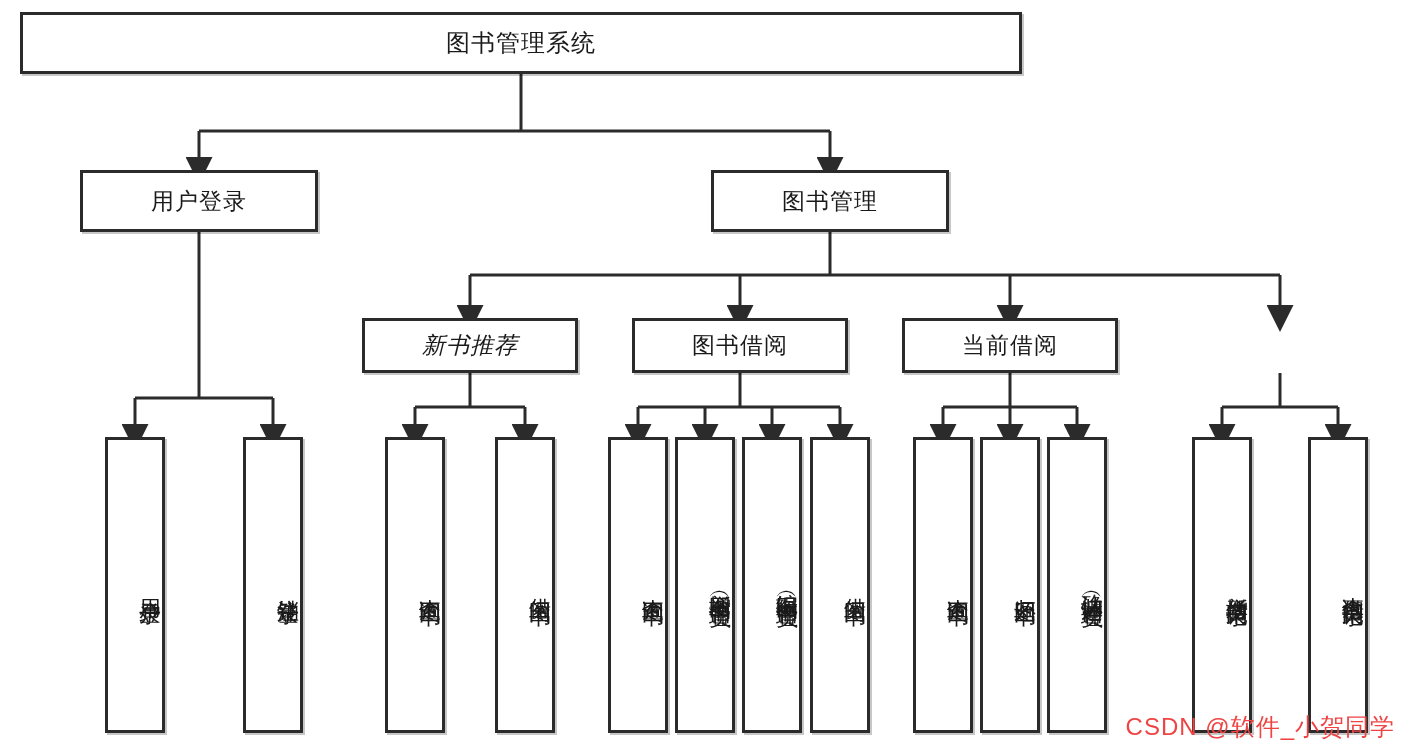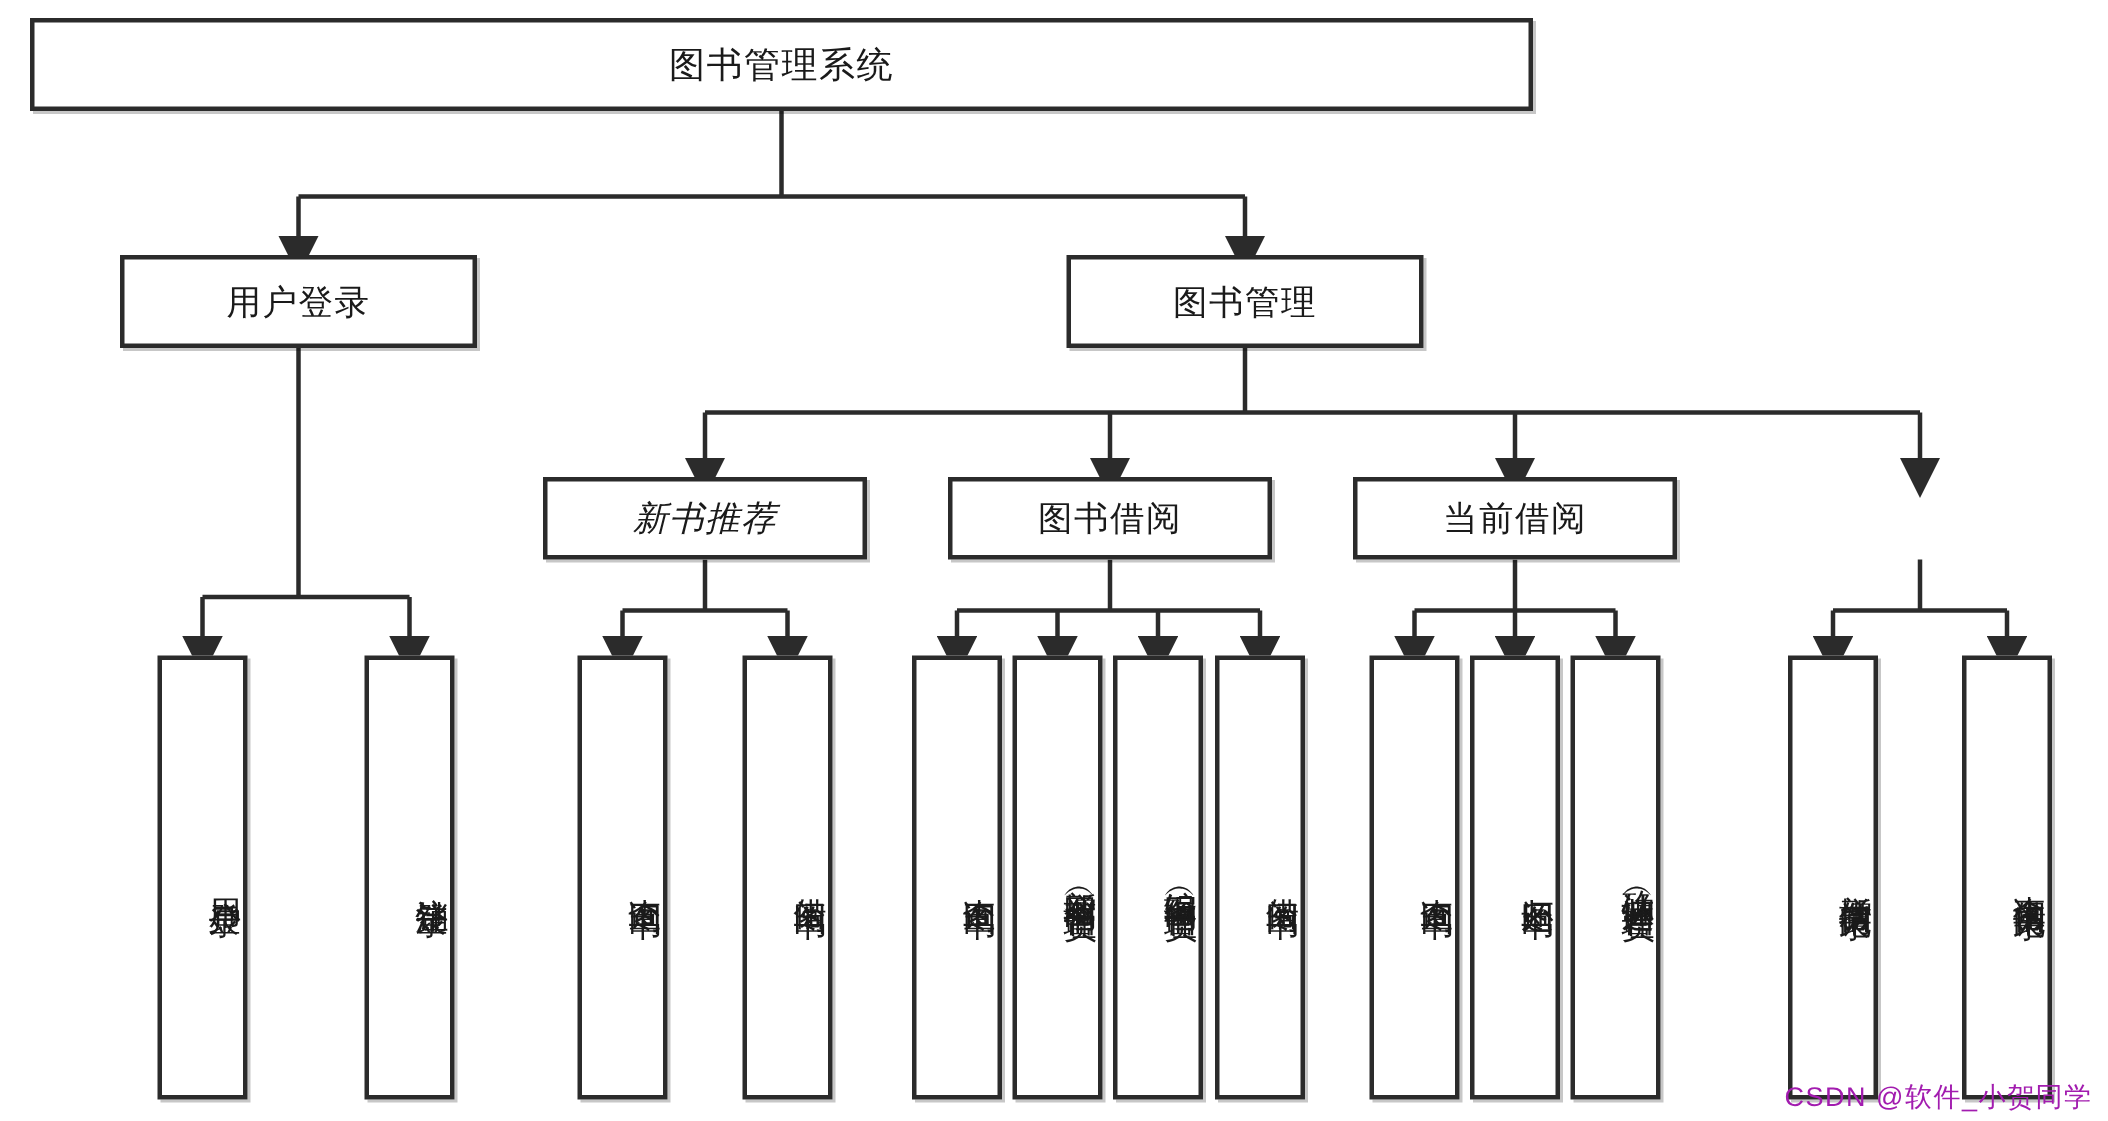--- a/index.html
+++ b/index.html
@@ -59,22 +59,22 @@
     text-orientation: upright;
     white-space: nowrap;
   }
   .node.root {
     font-size: 24px;
   }
   .watermark {
     position: absolute;
     right: 10px;
     bottom: 4px;
-    font-size: 18px;
-    color: #a21caf;
+    font-size: 24px;
+    color: #ef4444;
     letter-spacing: 1px;
     z-index: 5;
     white-space: nowrap;
   }
 </style>
 </head>
 <body>
 
 <div id="canvas">
 

